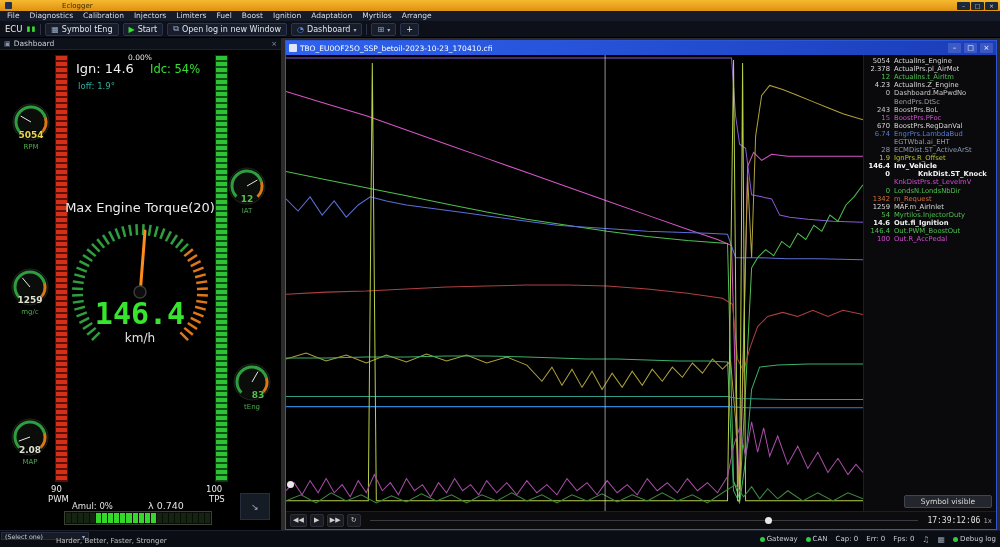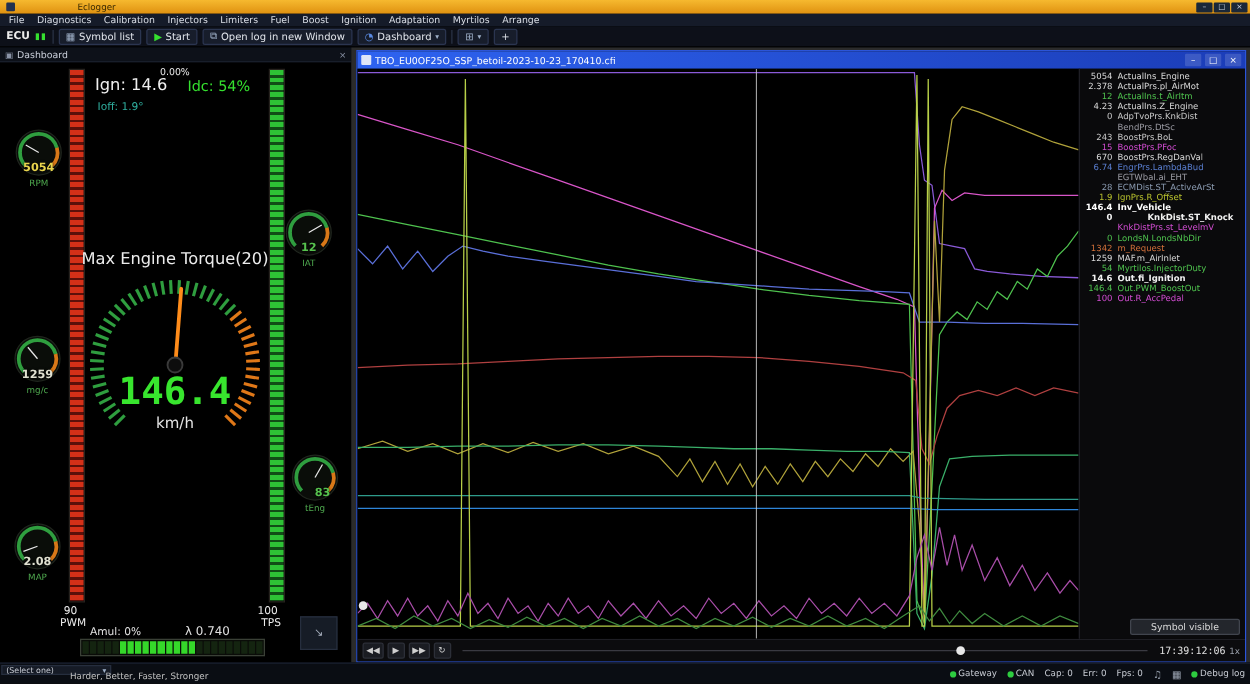--- a/index.html
+++ b/index.html
@@ -12,21 +12,21 @@
   .tb-title{font-size:7px;color:#3a2a00;margin-left:47px;}
   .win-controls{margin-left:auto;display:flex;gap:1px;}
   .win-btn{width:13px;height:8px;background:#1b2838;color:#cfd6e4;font-size:6px;line-height:8px;text-align:center;border-radius:1px;}
 
   
   .menubar{position:absolute;top:11px;left:0;width:100%;height:10px;background:#151b29;display:flex;align-items:center;padding-left:2px;}
   .menu-item{font-size:7.5px;color:#d8dce4;padding:0 5px;line-height:10px;white-space:nowrap;}
 
   
   .toolbar{position:absolute;top:21px;left:0;width:100%;height:17px;background:#0d1019;display:flex;align-items:center;gap:4px;padding:0 5px;border-bottom:1px solid #000;}
-  .ecu-label{font-size:8.5px;color:#ececec;font-weight:bold;}
+  .ecu-label{font-size:8.5px;color:#ececec;}
   .ecu-status{color:#35e02f;font-size:7px;font-weight:bold;letter-spacing:1px;}
   .tb-sep{width:1px;height:11px;background:#2a3246;}
   .tb-btn{display:flex;align-items:center;gap:3px;background:#171d2b;border:1px solid #2b3550;border-radius:2px;color:#e0e4ea;font-size:8px;padding:0 5px;height:13px;white-space:nowrap;}
   .tb-ico{font-size:8px;color:#9fb0c8;}
   .ico-green{color:#35e02f;}
   .ico-blue{color:#5a8ae0;}
   .caret{font-size:6px;color:#9fb0c8;}
 
   
   .left-panel{position:absolute;left:0;top:38px;width:281px;height:492px;background:#04060a;}
@@ -125,21 +125,21 @@
         <span class="menu-item">Arrange</span>
       </span>
   </div>
 
   <div class="toolbar">
     <span class="ecu-label">ECU</span>
     <span class="ecu-status">▮▮</span>
     <span class="tb-sep"></span>
     <span class="tb-btn">
       <span class="tb-ico">▦</span>
-      <span>Symbol list</span>
+      <span>Symbol tEng</span>
     </span>
     <span class="tb-btn">
       <span class="tb-ico ico-green">▶</span>
       <span>Start</span>
     </span>
     <span class="tb-btn">
       <span class="tb-ico">⧉</span>
       <span>Open log in new Window</span>
     </span>
     <span class="tb-btn">
@@ -334,21 +334,21 @@
               <div class="legend-row">
                 <span class="lr-val" style="color: rgb(78, 193, 78);">12</span>
                 <span class="lr-name" style="color: rgb(78, 193, 78);">ActualIns.t_AirItm</span>
               </div>
               <div class="legend-row">
                 <span class="lr-val" style="color: rgb(216, 216, 216);">4.23</span>
                 <span class="lr-name" style="color: rgb(216, 216, 216);">ActualIns.Z_Engine</span>
               </div>
               <div class="legend-row">
                 <span class="lr-val" style="color: rgb(200, 200, 200);">0</span>
-                <span class="lr-name" style="color: rgb(200, 200, 200);">AdpTvoPrs.KnkDist</span>
+                <span class="lr-name" style="color: rgb(200, 200, 200);">Dashboard.MaPwdNo</span>
               </div>
               <div class="legend-row">
                 <span class="lr-val" style="color: rgb(154, 154, 162);"></span>
                 <span class="lr-name" style="color: rgb(154, 154, 162);">BendPrs.DtSc</span>
               </div>
               <div class="legend-row">
                 <span class="lr-val" style="color: rgb(200, 200, 200);">243</span>
                 <span class="lr-name" style="color: rgb(200, 200, 200);">BoostPrs.BoL</span>
               </div>
               <div class="legend-row">

